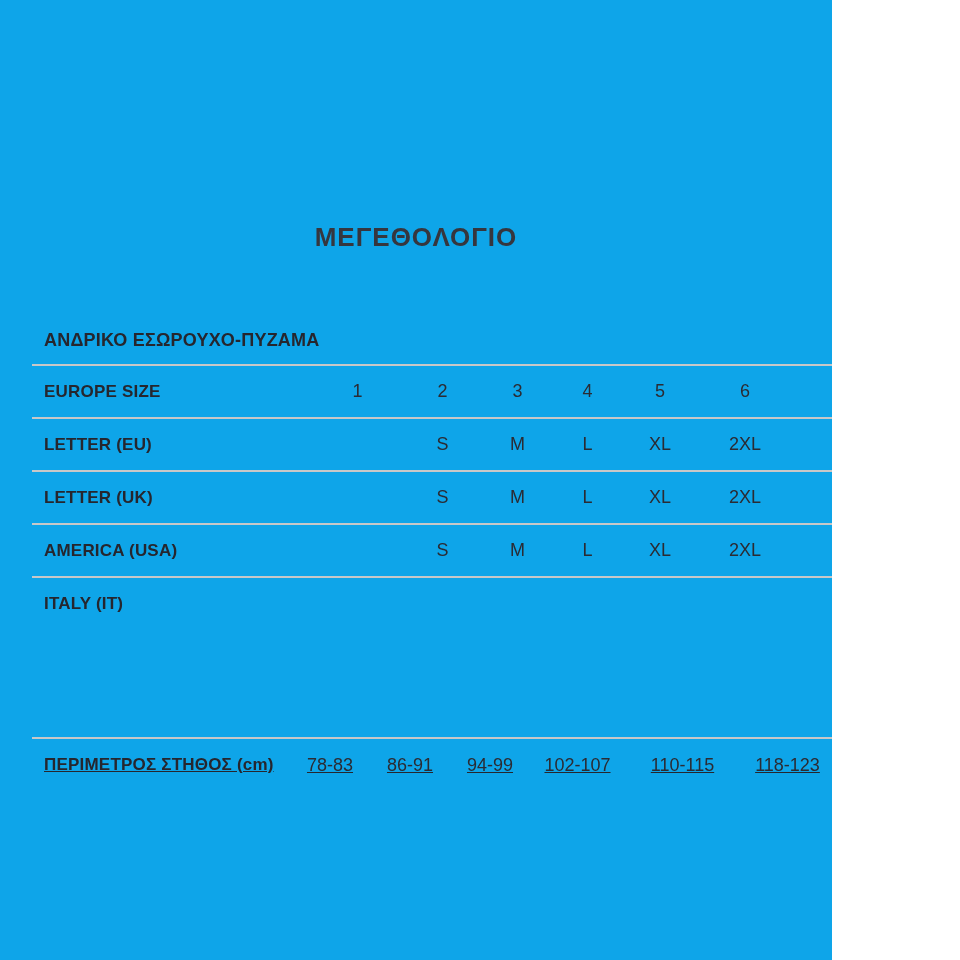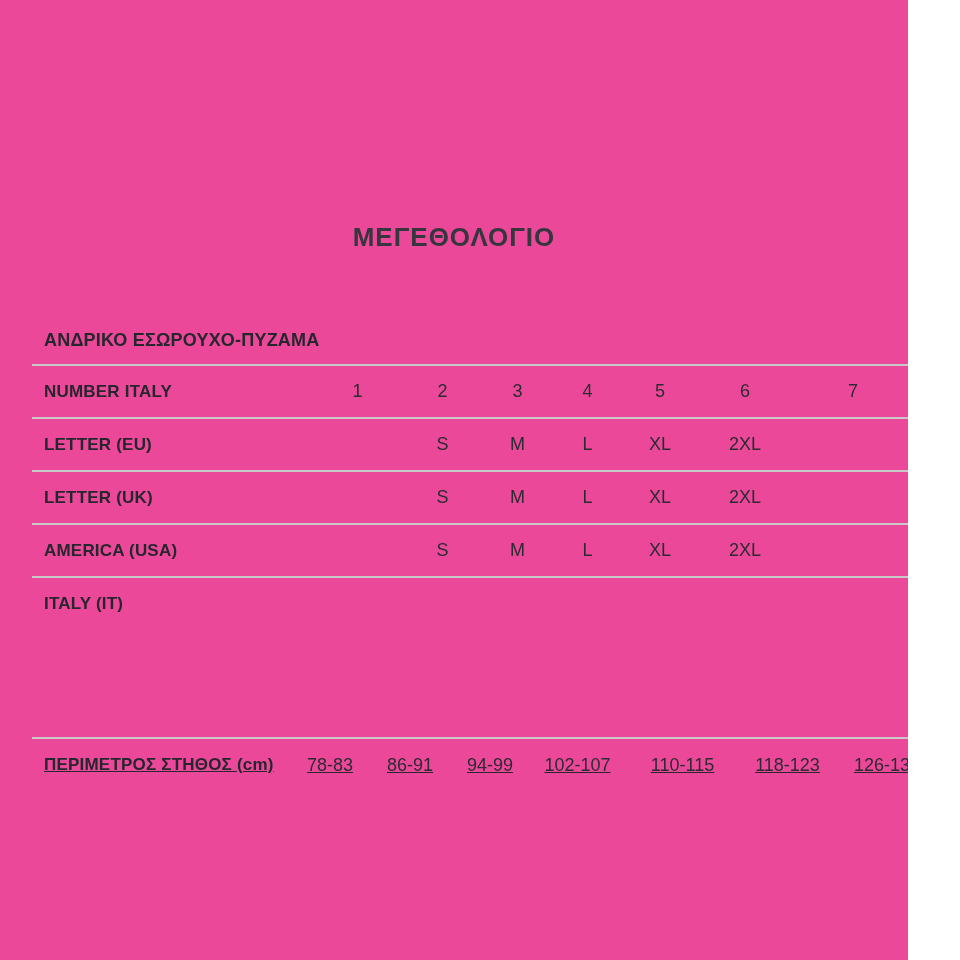--- a/index.html
+++ b/index.html
@@ -2,21 +2,21 @@
 <html><head>
 <meta charset="utf-8">
 <style>
   html, body { margin: 0; padding: 0; }
   body {
     width: 960px; height: 960px;
     background: #ffffff;
     font-family: "Liberation Sans", sans-serif;
     color: #26262e;
   }
-  .canvas { position: relative; width: 908px; height: 960px; overflow: hidden; background: #ec4899; }
+  .canvas { position: relative; width: 832px; height: 960px; overflow: hidden; background: #0ea5e9; }
 
   .page-title {
     position: absolute; top: 222px; left: 0; width: 100%;
     text-align: center;
     font-size: 26px; font-weight: 700; letter-spacing: 1px;
     color: #36363e;
   }
 
   .section-heading {
     position: absolute; top: 330px; left: 44px;
@@ -63,21 +63,21 @@
         <col style="width:85px">
         <col style="width:85px">
         <col style="width:65px">
       <col style="width:75px">
         <col style="width:70px">
         <col style="width:100px">
         <col style="width:144px">
     </colgroup>
     <tbody>
       <tr>
-        <td class="label">NUMBER ITALY</td>
+        <td class="label">EUROPE SIZE</td>
         <td class="val">1</td>
         <td class="val">2</td>
         <td class="val">3</td>
         <td class="val">4</td>
         <td class="val">5</td>
         <td class="val">6</td>
         <td class="val last">7</td>
       </tr>
       <tr>
         <td class="label">LETTER (EU)</td>

